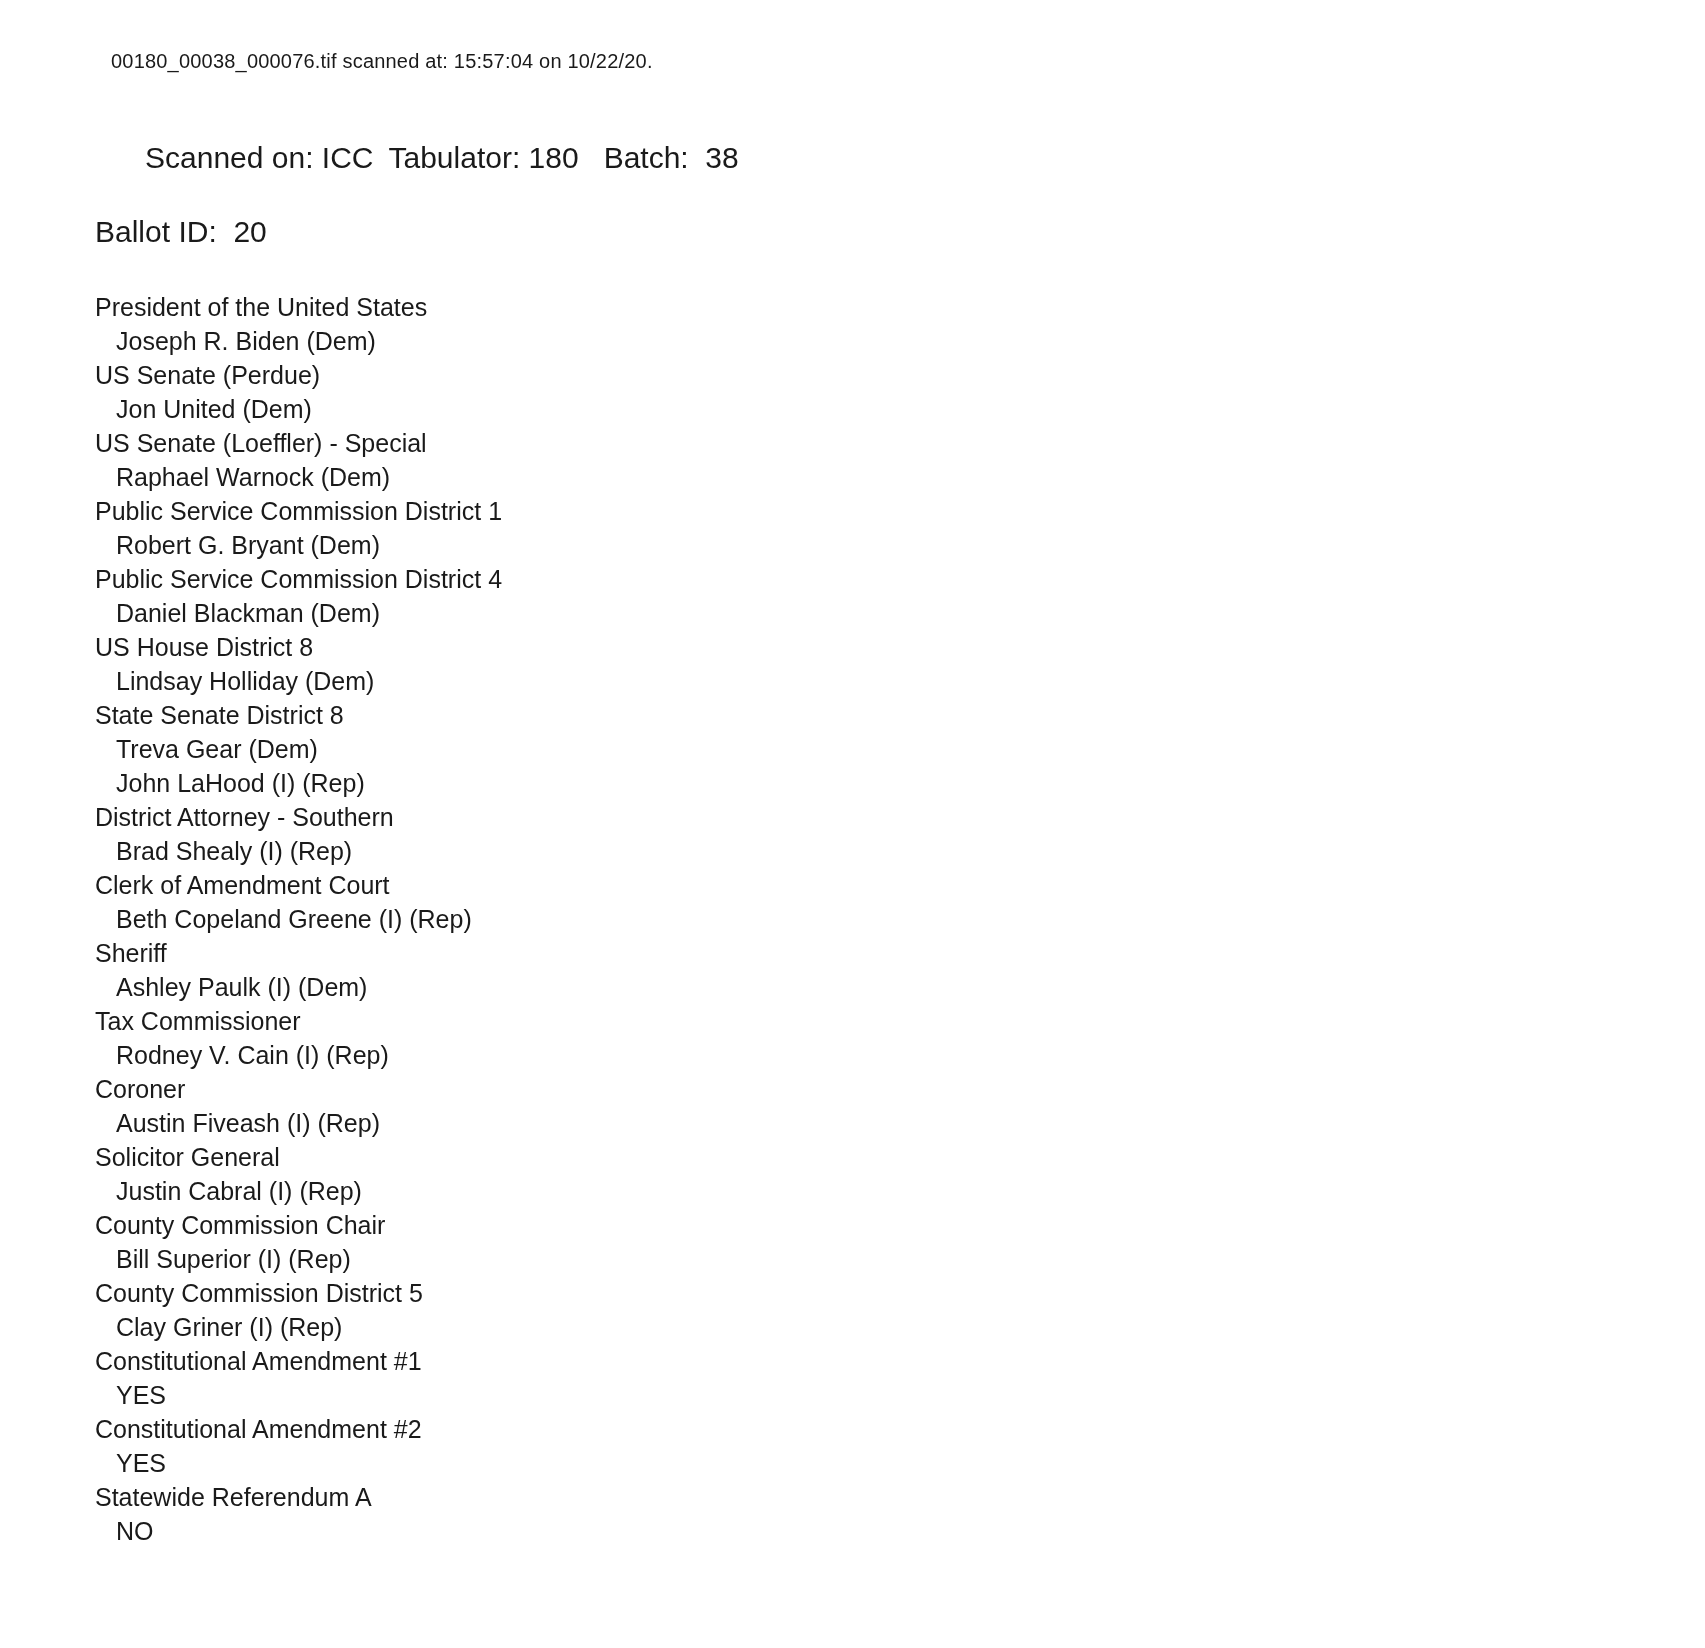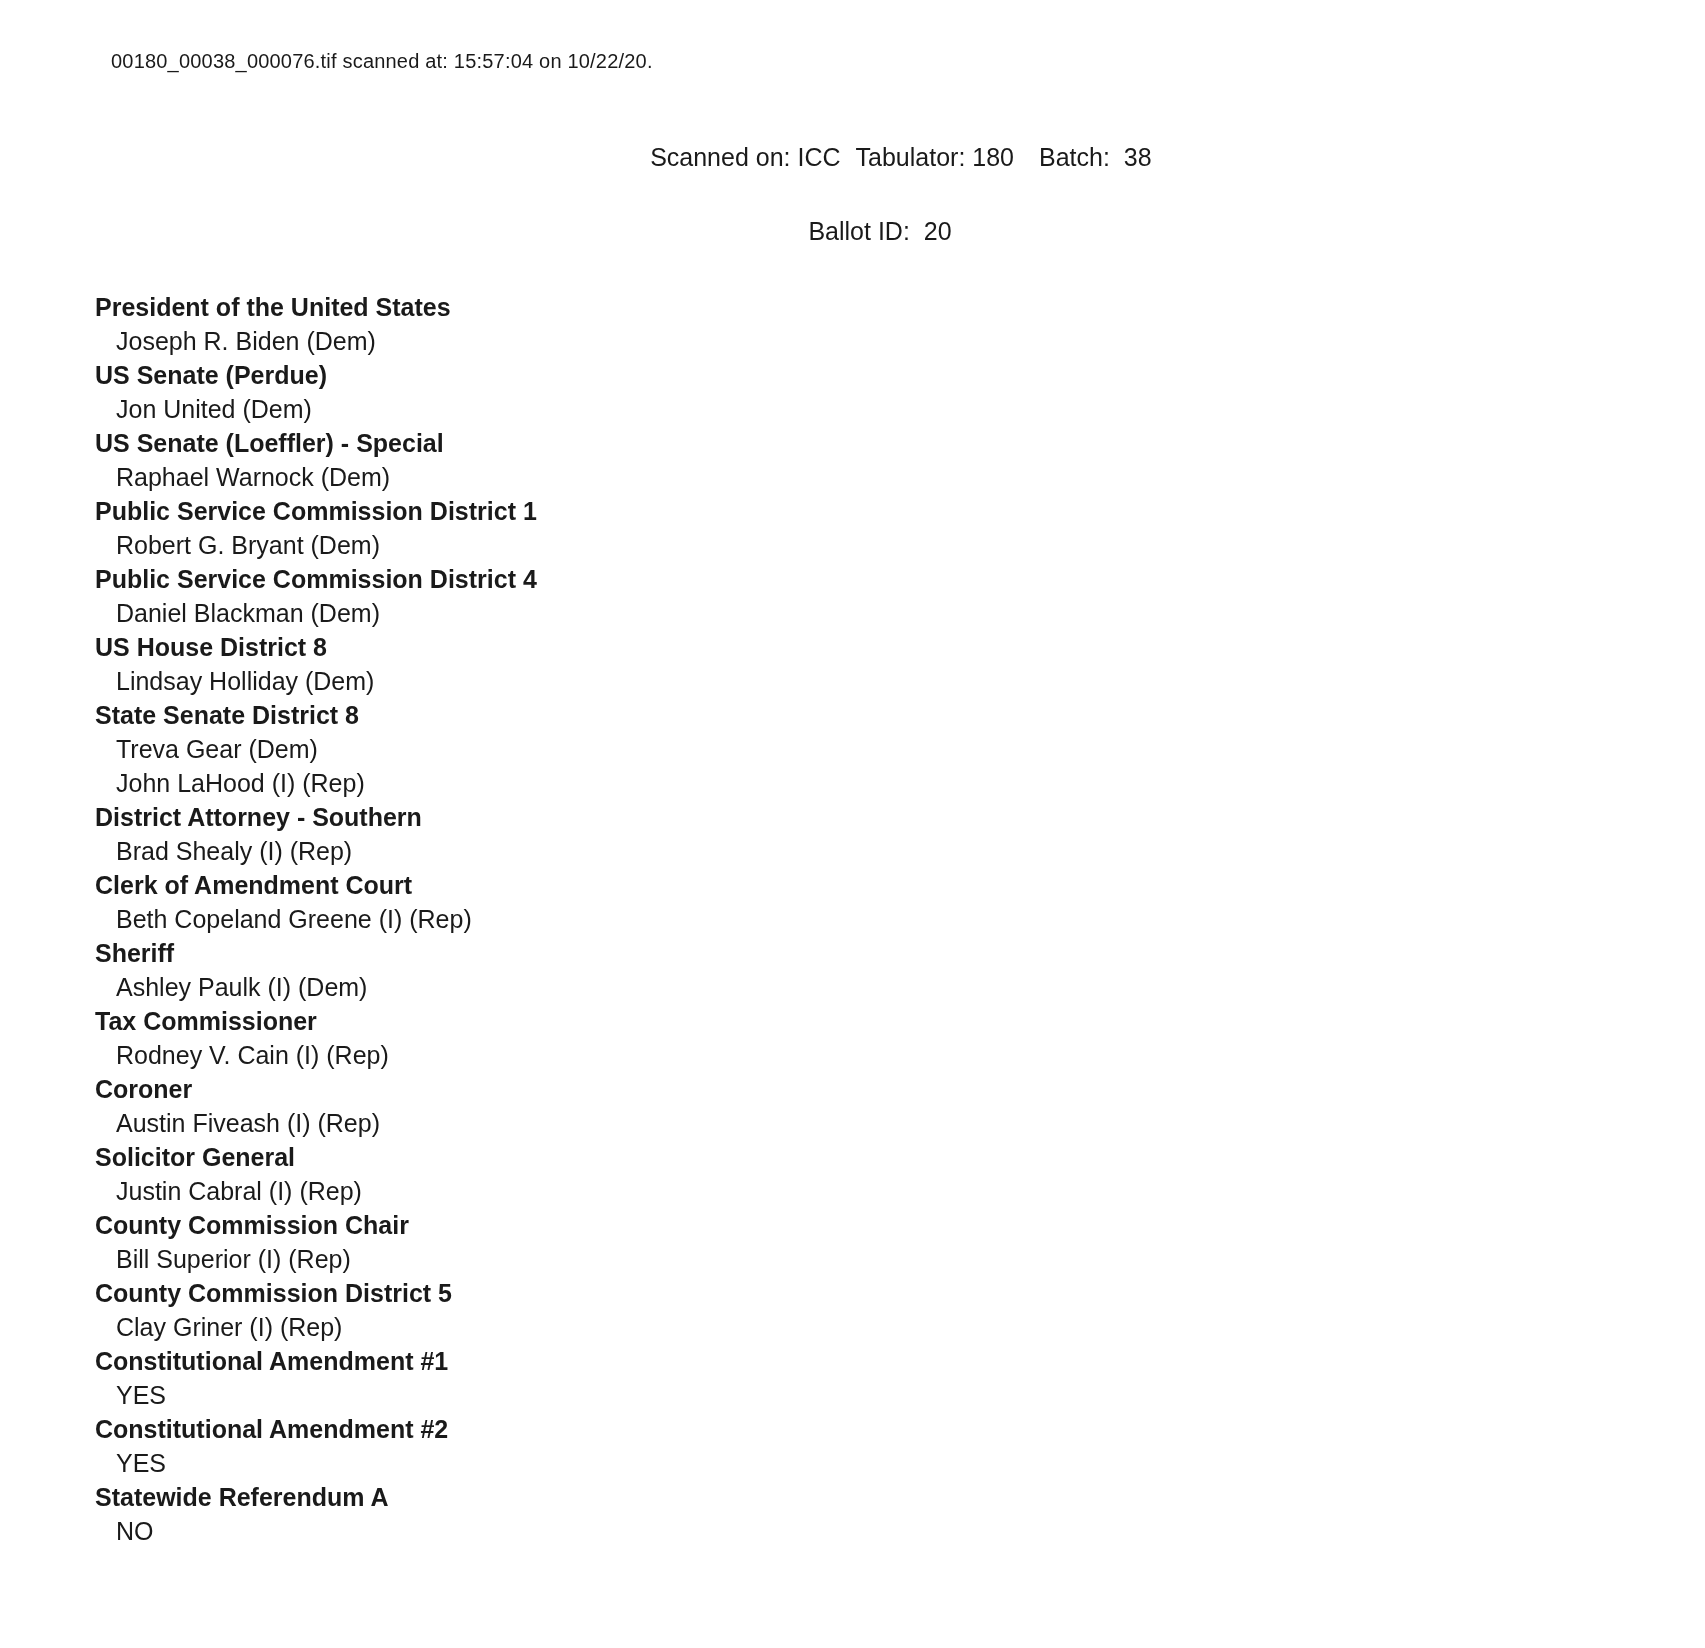--- a/index.html
+++ b/index.html
@@ -18,36 +18,35 @@
   }
   .scan-header {
     font-size: 20px;
     line-height: 30px;
     white-space: pre;
     letter-spacing: 0.2px;
     margin-left: 16px;
   }
   .scan-info {
     margin-top: 26px;
-    font-size: 25px;
+    font-size: 30px;
     line-height: 37px;
-    text-align: center;
   }
   .scan-info-line {
     white-space: pre;
   }
   .seg { white-space: pre; }
   .seg-tabulator { margin-left: 15px; }
   .seg-batch { margin-left: 25px; }
   .contest-list {
     margin-top: 40px;
     font-size: 25px;
     line-height: 34px;
   }
-  .contest-title { white-space: pre; font-weight: bold; }
+  .contest-title { white-space: pre; }
   .contest-choice {
     padding-left: 21px;
     white-space: pre;
   }
 </style>
 </head>
 <body>
 
 <div class="page">
 

